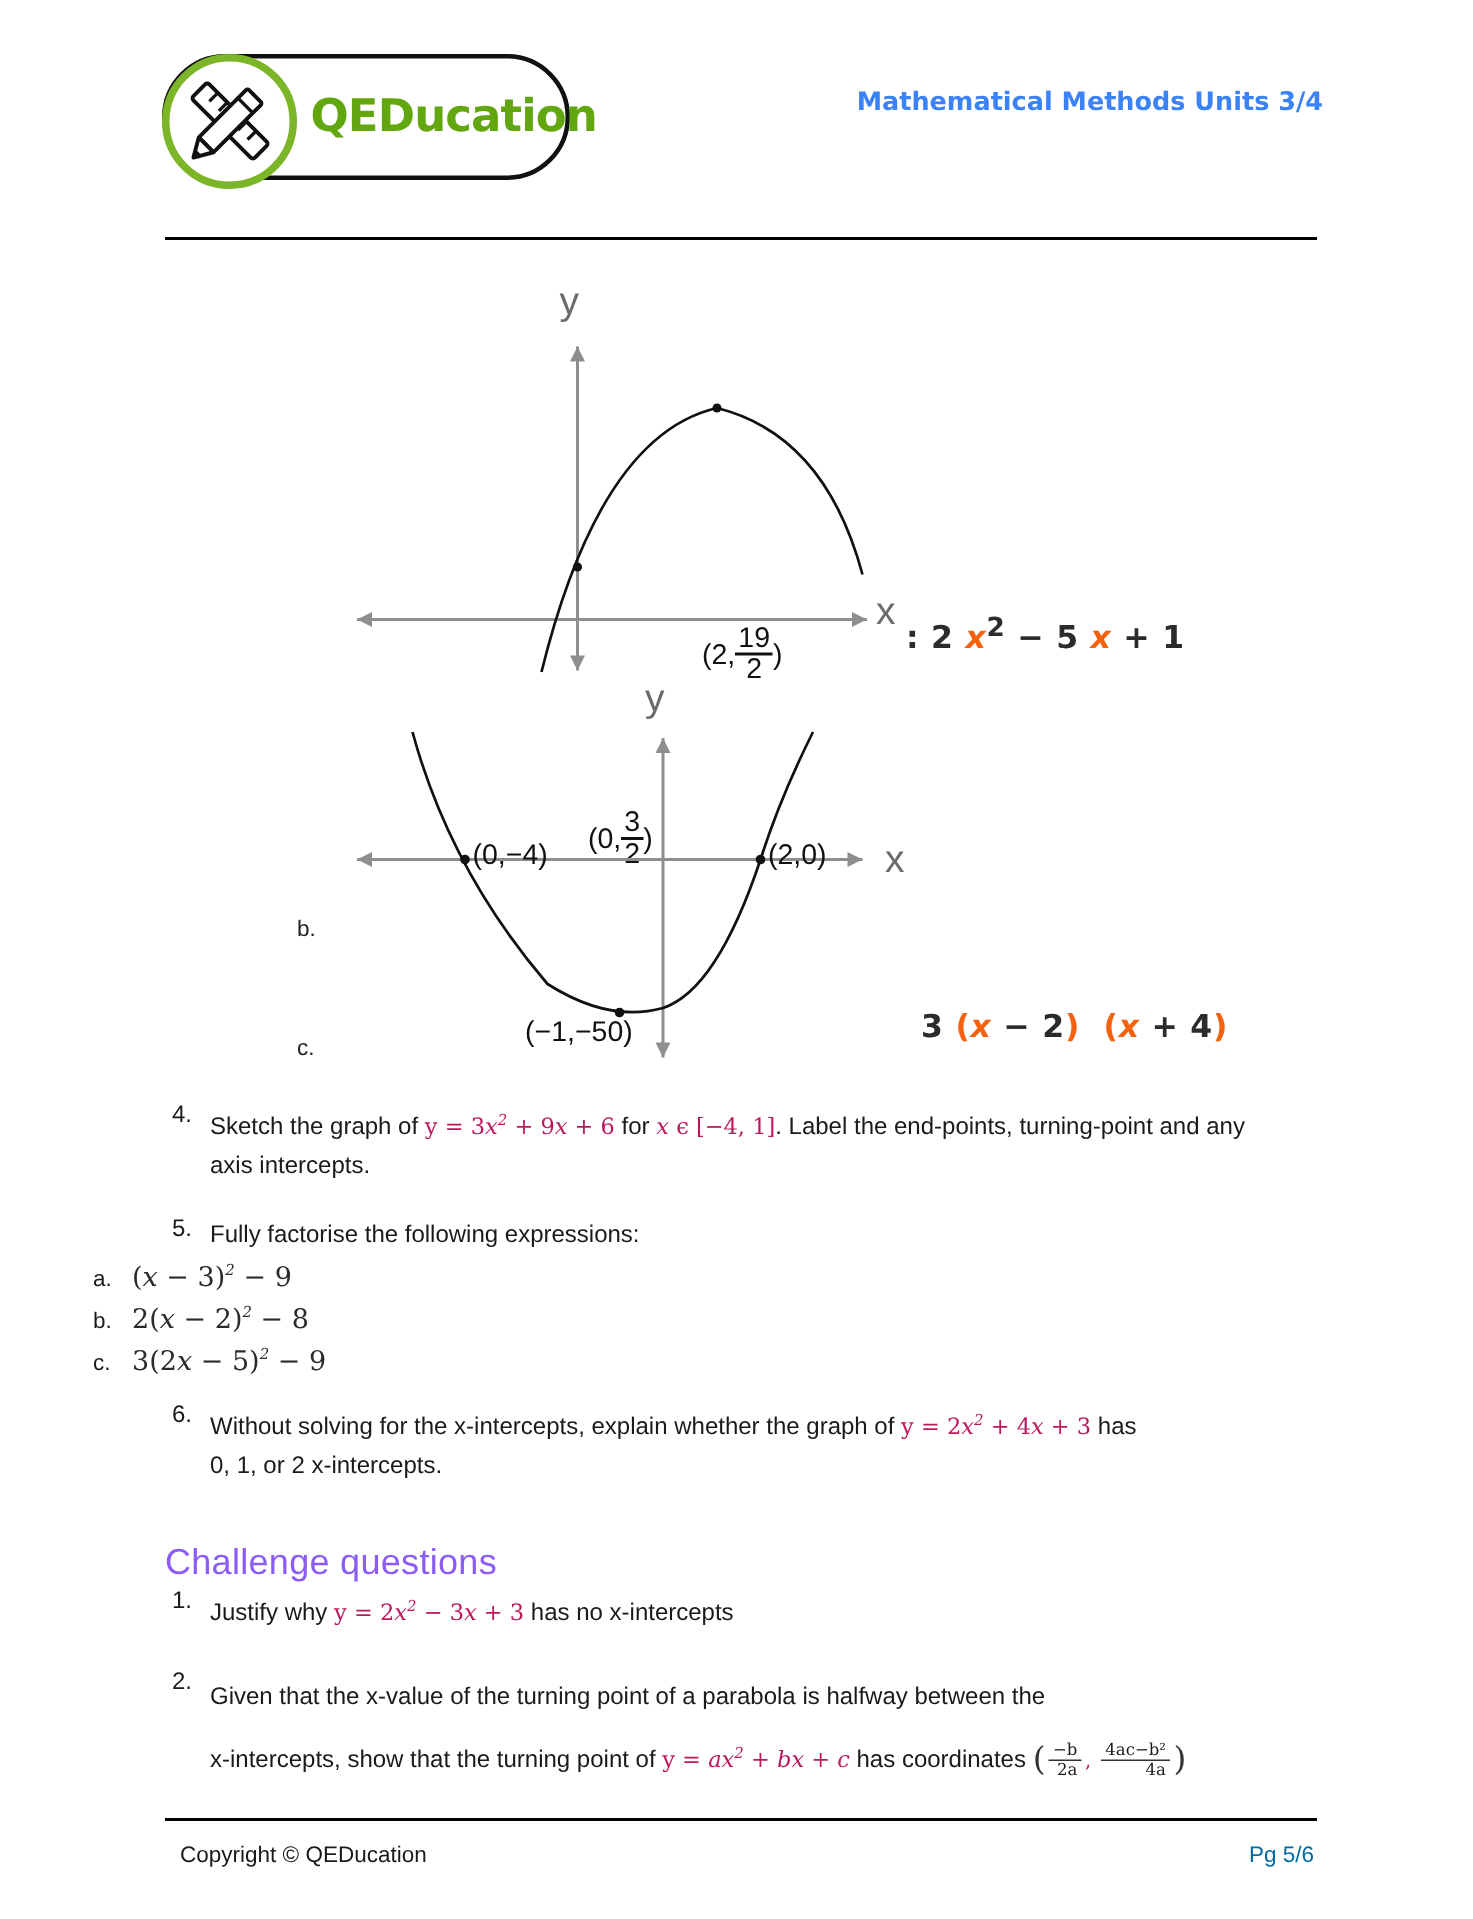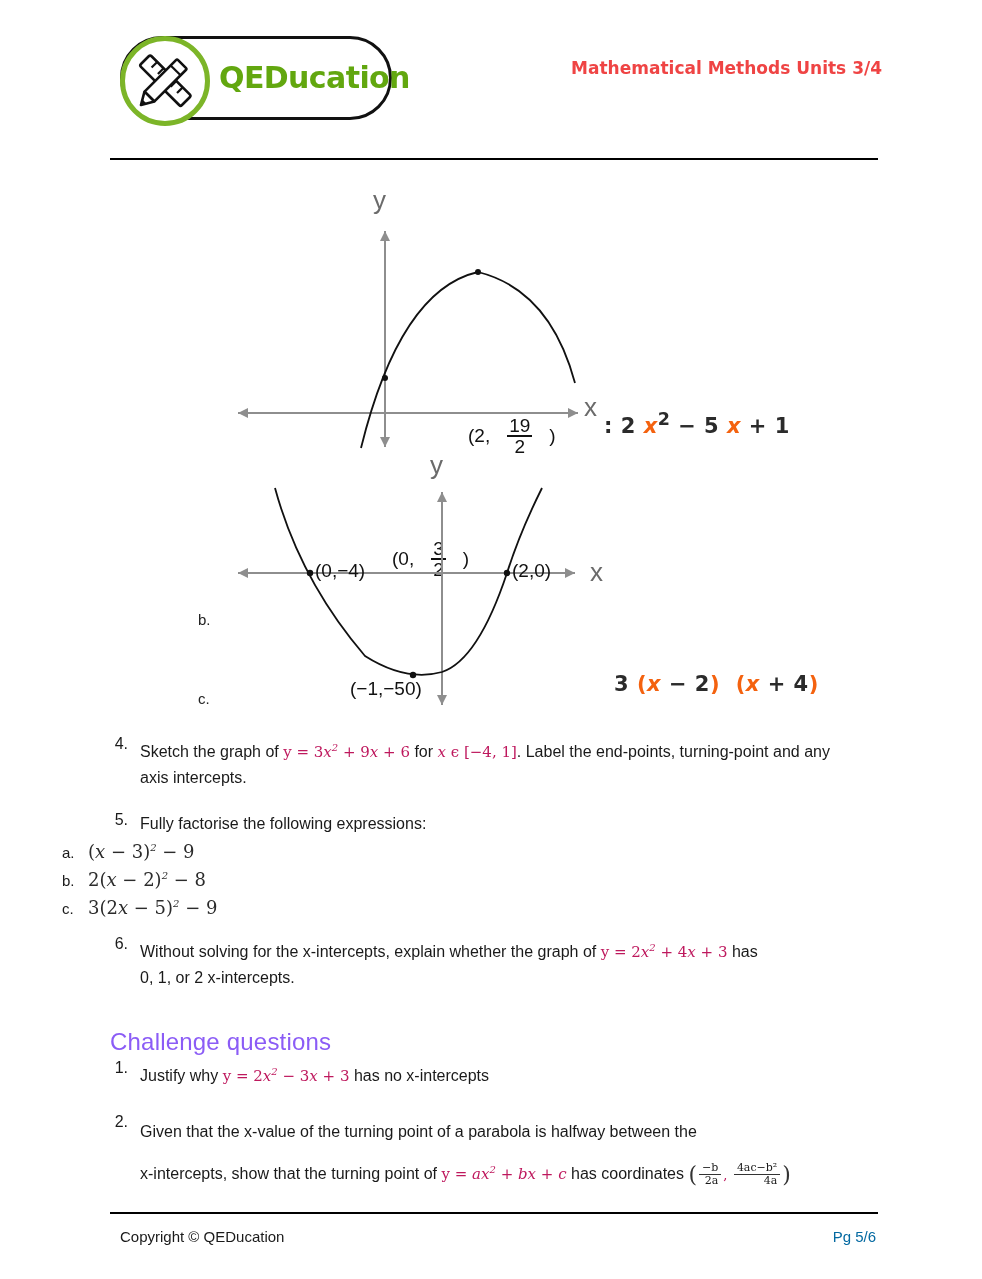--- a/index.html
+++ b/index.html
@@ -18,21 +18,21 @@
 
   
   #header {
     position: absolute;
     left: 0; top: 0;
     width: 982px;
     height: 150px;
   }
   #logo-badge {
     position: absolute;
-    left: 120px; top: 36px;
+    left: 108px; top: 36px;
     width: 272px; height: 84px;
     border: 3px solid #111111;
     border-radius: 42px;
     background: #ffffff;
     box-sizing: border-box;
   }
   #logo-mark {
     position: absolute;
     left: -3px; top: -3px;
     width: 90px; height: 90px;
@@ -51,21 +51,21 @@
     letter-spacing: -0.6px;
     color: #62a70f;
     font-family: "DejaVu Sans", sans-serif;
     white-space: nowrap;
   }
   #header-title {
     position: absolute;
     right: 100px; top: 58px;
     font-size: 17px;
     font-weight: bold;
-    color: #ef4444;
+    color: #3b82f6;
     white-space: nowrap;
     font-family: "DejaVu Sans", sans-serif;
   }
   #header-rule {
     position: absolute;
     left: 110px; top: 158px;
     width: 768px;
     height: 2px;
     background: #000000;
   }
@@ -102,21 +102,21 @@
     color: #6b6b6b;
     font-family: "Liberation Sans", sans-serif;
   }
 
   
   .frac {
     display: inline-block;
     vertical-align: middle;
     text-align: center;
     line-height: 1.02;
-    margin: 0 17px;
+    margin: 0 0;
     position: relative;
     top: -1px;
   }
   .frac .num { display: block; padding: 0 2px; }
   .frac .den { display: block; padding: 0 2px; border-top: 2px solid #111111; }
 
   
   #body { position: absolute; left: 0; top: 735px; width: 982px; }
   .qrow {
     position: relative;

